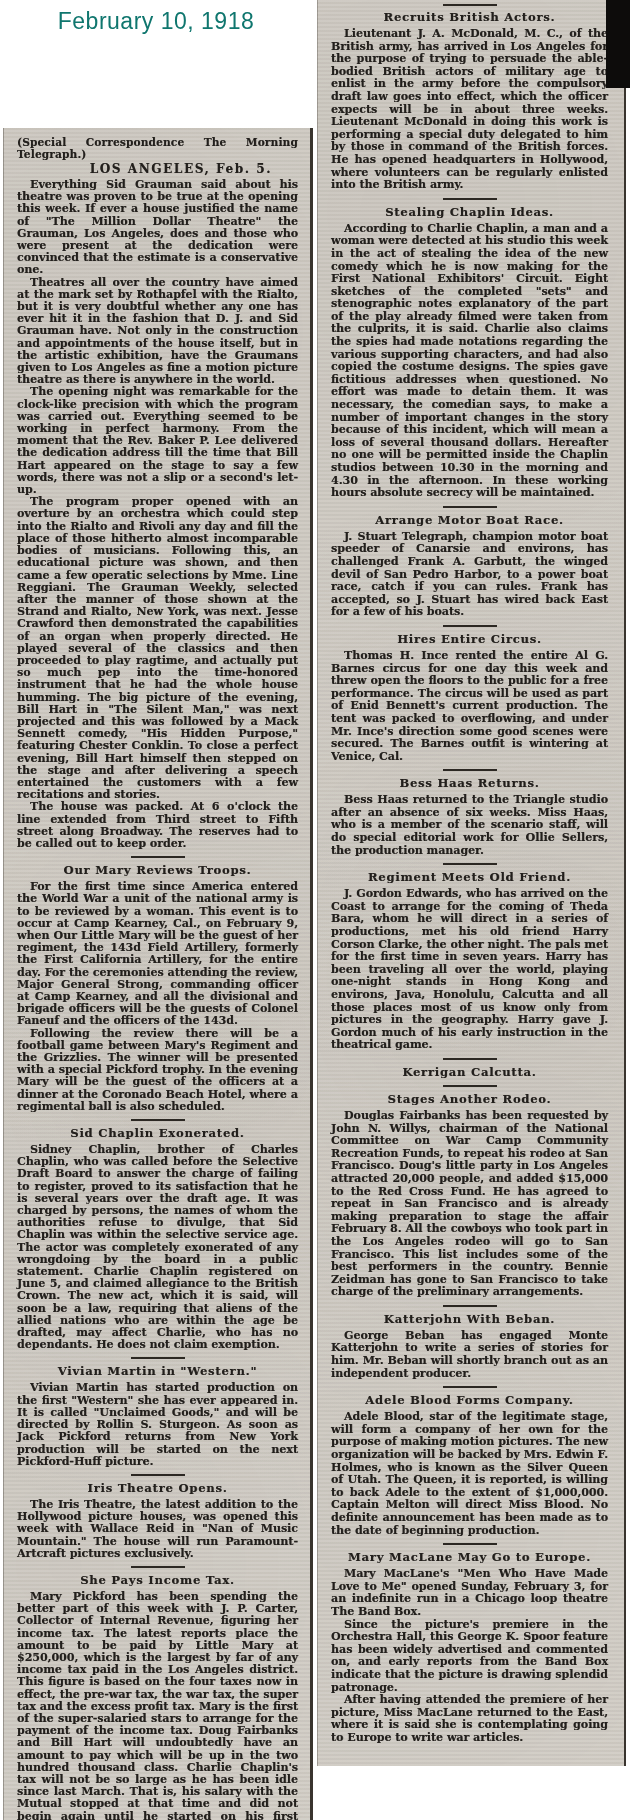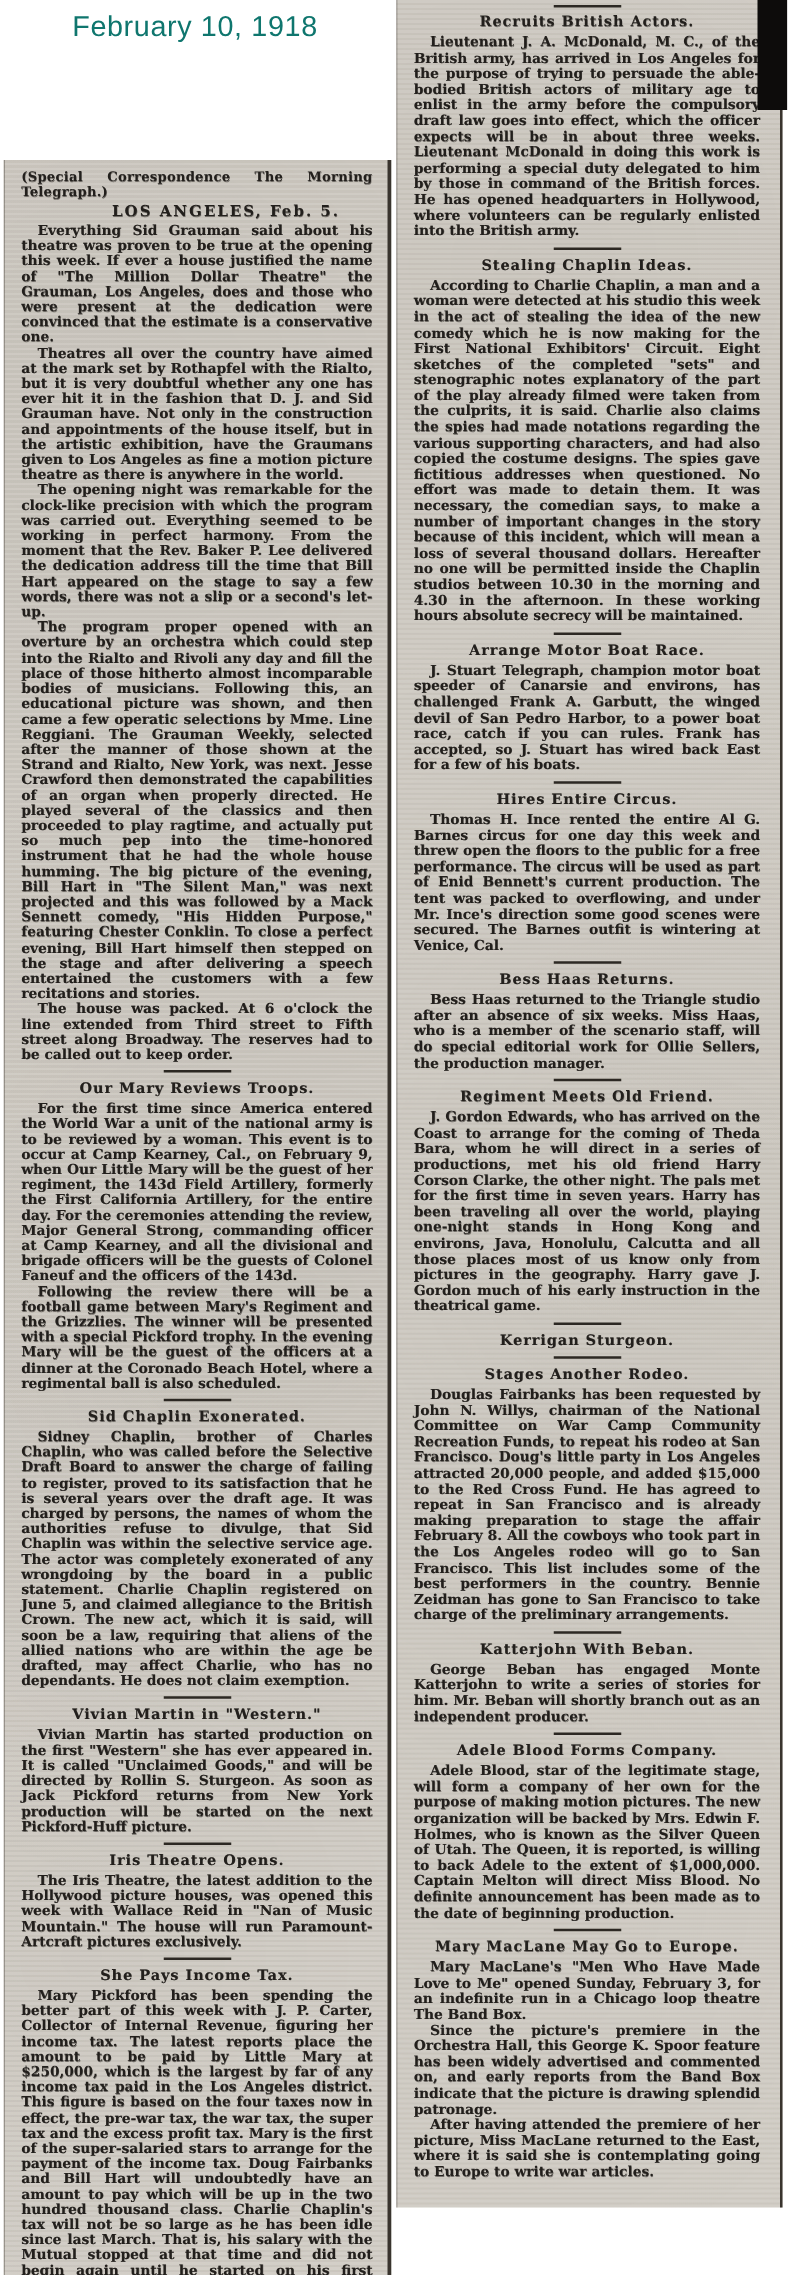--- a/index.html
+++ b/index.html
@@ -114,21 +114,21 @@
 
     <div class="sep"></div>
     <div class="sec-title">Bess Haas Returns.</div>
     <p>Bess Haas returned to the Triangle studio after an absence of six weeks. Miss Haas, who is a member of the scenario staff, will do special editorial work for Ollie Sellers, the production manager.</p>
 
     <div class="sep"></div>
     <div class="sec-title">Regiment Meets Old Friend.</div>
     <p>J. Gordon Edwards, who has arrived on the Coast to arrange for the coming of Theda Bara, whom he will direct in a series of productions, met his old friend Harry Corson Clarke, the other night. The pals met for the first time in seven years. Harry has been traveling all over the world, playing one-night stands in Hong Kong and environs, Java, Honolulu, Calcutta and all those places most of us know only from pictures in the geography. Harry gave J. Gordon much of his early instruction in the theatrical game.</p>
 
     <div class="sep"></div>
-    <div class="sec-title">Kerrigan Sturgeon.</div>
+    <div class="sec-title">Kerrigan Calcutta.</div>
 
     <div class="sep"></div>
     <div class="sec-title">Stages Another Rodeo.</div>
     <p>Douglas Fairbanks has been requested by John N. Willys, chairman of the National Committee on War Camp Community Recreation Funds, to repeat his rodeo at San Francisco. Doug's little party in Los Angeles attracted 20,000 people, and added $15,000 to the Red Cross Fund. He has agreed to repeat in San Francisco and is already making preparation to stage the affair February 8. All the cowboys who took part in the Los Angeles rodeo will go to San Francisco. This list includes some of the best performers in the country. Bennie Zeidman has gone to San Francisco to take charge of the preliminary arrangements.</p>
 
     <div class="sep"></div>
     <div class="sec-title">Katterjohn With Beban.</div>
     <p>George Beban has engaged Monte Katterjohn to write a series of stories for him. Mr. Beban will shortly branch out as an independent producer.</p>
 
     <div class="sep"></div>

